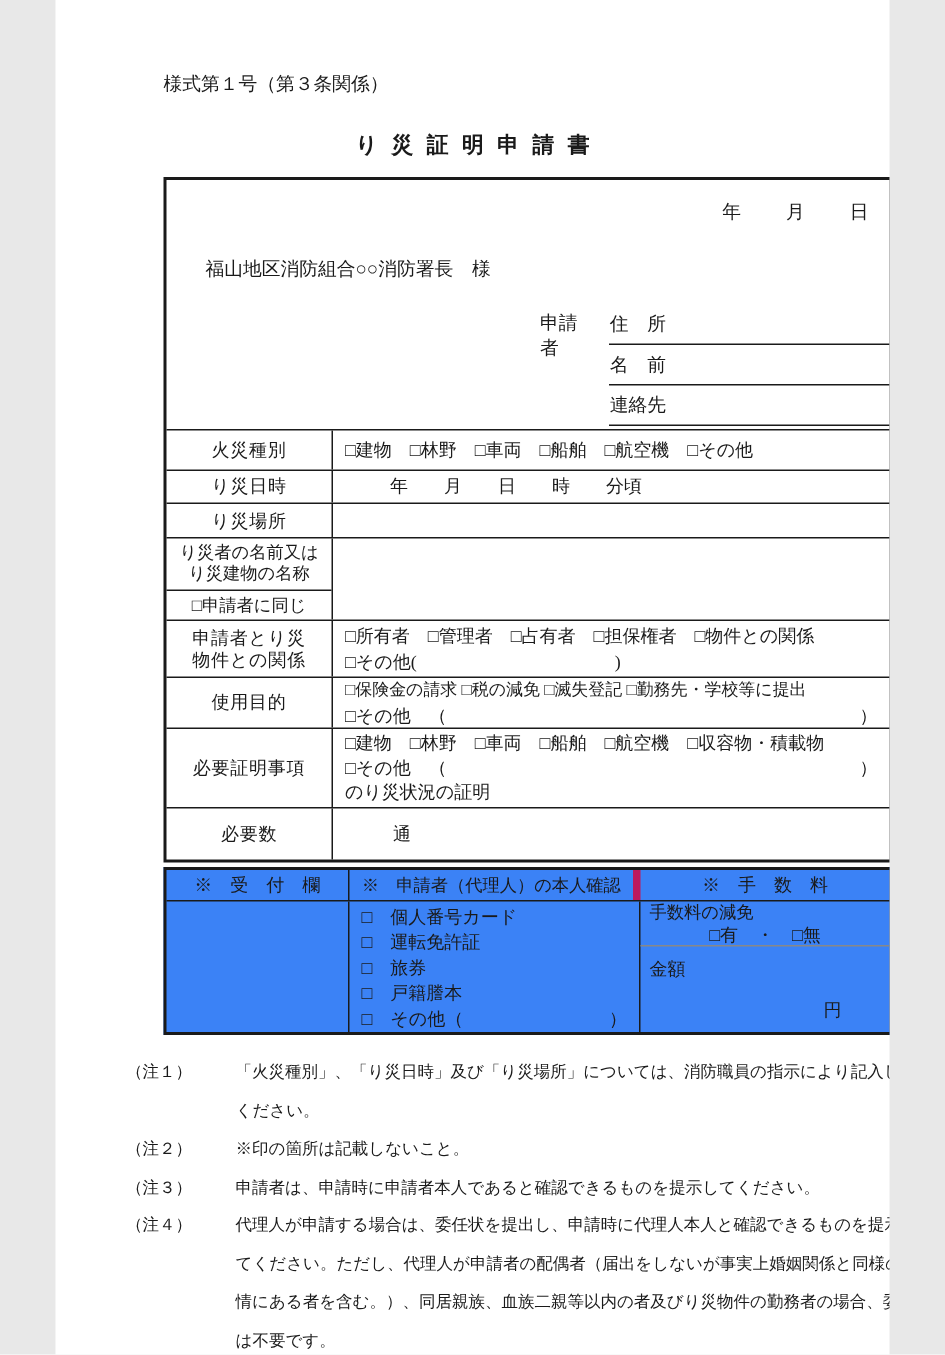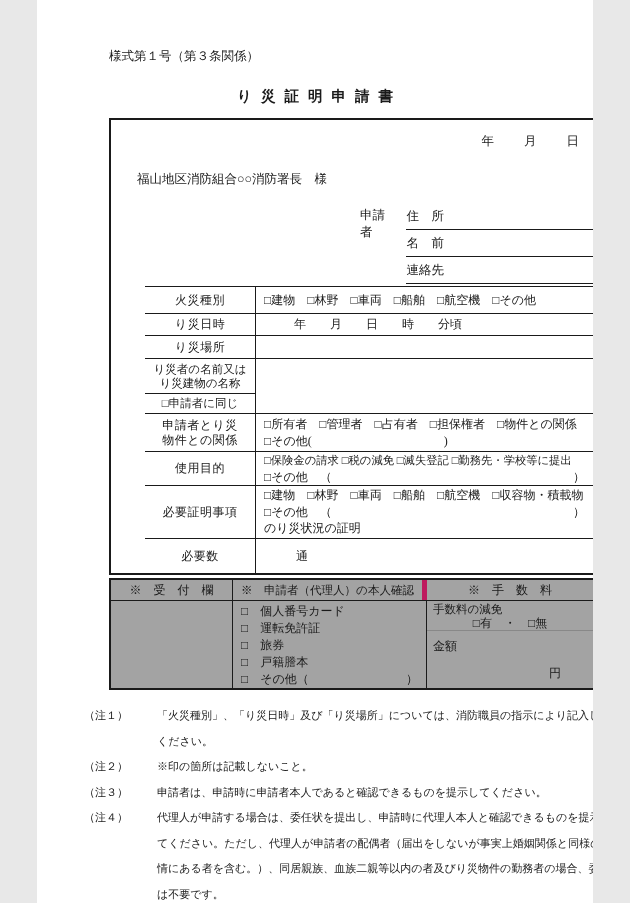--- a/index.html
+++ b/index.html
@@ -16,21 +16,21 @@
   .main-box {
     position:absolute; left:72px; top:118px; width:486px; height:457px;
     border:2px solid #1a1a1a; background:#fff;
   }
   .date-row { position:absolute; top:13px; right:14px; display:flex; gap:30px; font-size:12.5px; }
   .addressee { position:absolute; left:26px; top:51px; font-size:12.5px; }
   .applicant { position:absolute; left:249px; top:83px; display:flex; font-size:12.5px; }
   .applicant-label { margin-right:10px; padding-top:4px; }
   .applicant-fields { width:192px; }
   .afield { height:27px; border-bottom:1px solid #1a1a1a; padding-top:5px; }
-  .mtable { position:absolute; left:0; right:0; bottom:0;margin-left:34px; }
+  .mtable { position:absolute; left:0; right:0; bottom:0; }
   .trow { display:flex; border-top:1px solid #1a1a1a; width:100%; }
   .tlabel {
     width:111px; flex:none; border-right:1px solid #1a1a1a;
     display:flex; flex-direction:column; align-items:center; justify-content:center;
     text-align:center; font-size:12px; line-height:15px; letter-spacing:0.5px;
   }
   .tlabel-split { width:111px; flex:none; border-right:1px solid #1a1a1a; display:flex; flex-direction:column; }
   .tlabel-split .sub1 {
     height:35px; border-bottom:1px solid #1a1a1a; display:flex; flex-direction:column;
     align-items:center; justify-content:center; text-align:center; font-size:11.5px; line-height:14px;
@@ -42,21 +42,21 @@
     flex:1; font-size:12px; padding:2px 8px; display:flex; flex-direction:column; justify-content:center;
     min-width:0;
   }
   .tcontent .line { line-height:16.5px; white-space:nowrap; }
   .line-sb { display:flex; justify-content:space-between; line-height:16.5px; white-space:nowrap; }
   .fs-tight { font-size:11.3px; }
   .h27{height:27px;} .h22{height:22px;} .h23{height:23px;} .h55{height:55px;}
   .h38{height:38px;justify-content:center;} .h34{height:34px;} .h53{height:53px;} .h35{height:35px;}
   .btable {
     position:absolute; left:72px; top:578px; width:486px; height:112px;
-    border:2px solid #1a1a1a; display:flex; flex-direction:column; background:#a3a3a3;justify-content:space-between;
+    border:2px solid #1a1a1a; display:flex; flex-direction:column; background:#3b82f6;justify-content:space-between;
   }
   .bheader { display:flex; height:21px; border-bottom:1px solid #1a1a1a; flex:none; }
   .bheader .hcell {
     display:flex; align-items:center; justify-content:center; font-size:12px;
   }
   .bbody { flex:1; display:flex; min-height:0; }
   .bcol1 { width:122px; flex:none; border-right:1px solid #1a1a1a; }
   .bcol2 { width:194px; flex:none; border-right:1px solid #1a1a1a; padding:2px 8px; font-size:12px; }
   .bcol2 .id-item { line-height:17px; white-space:nowrap; }
   .bcol2 .id-other { display:flex; justify-content:space-between; line-height:17px; }

